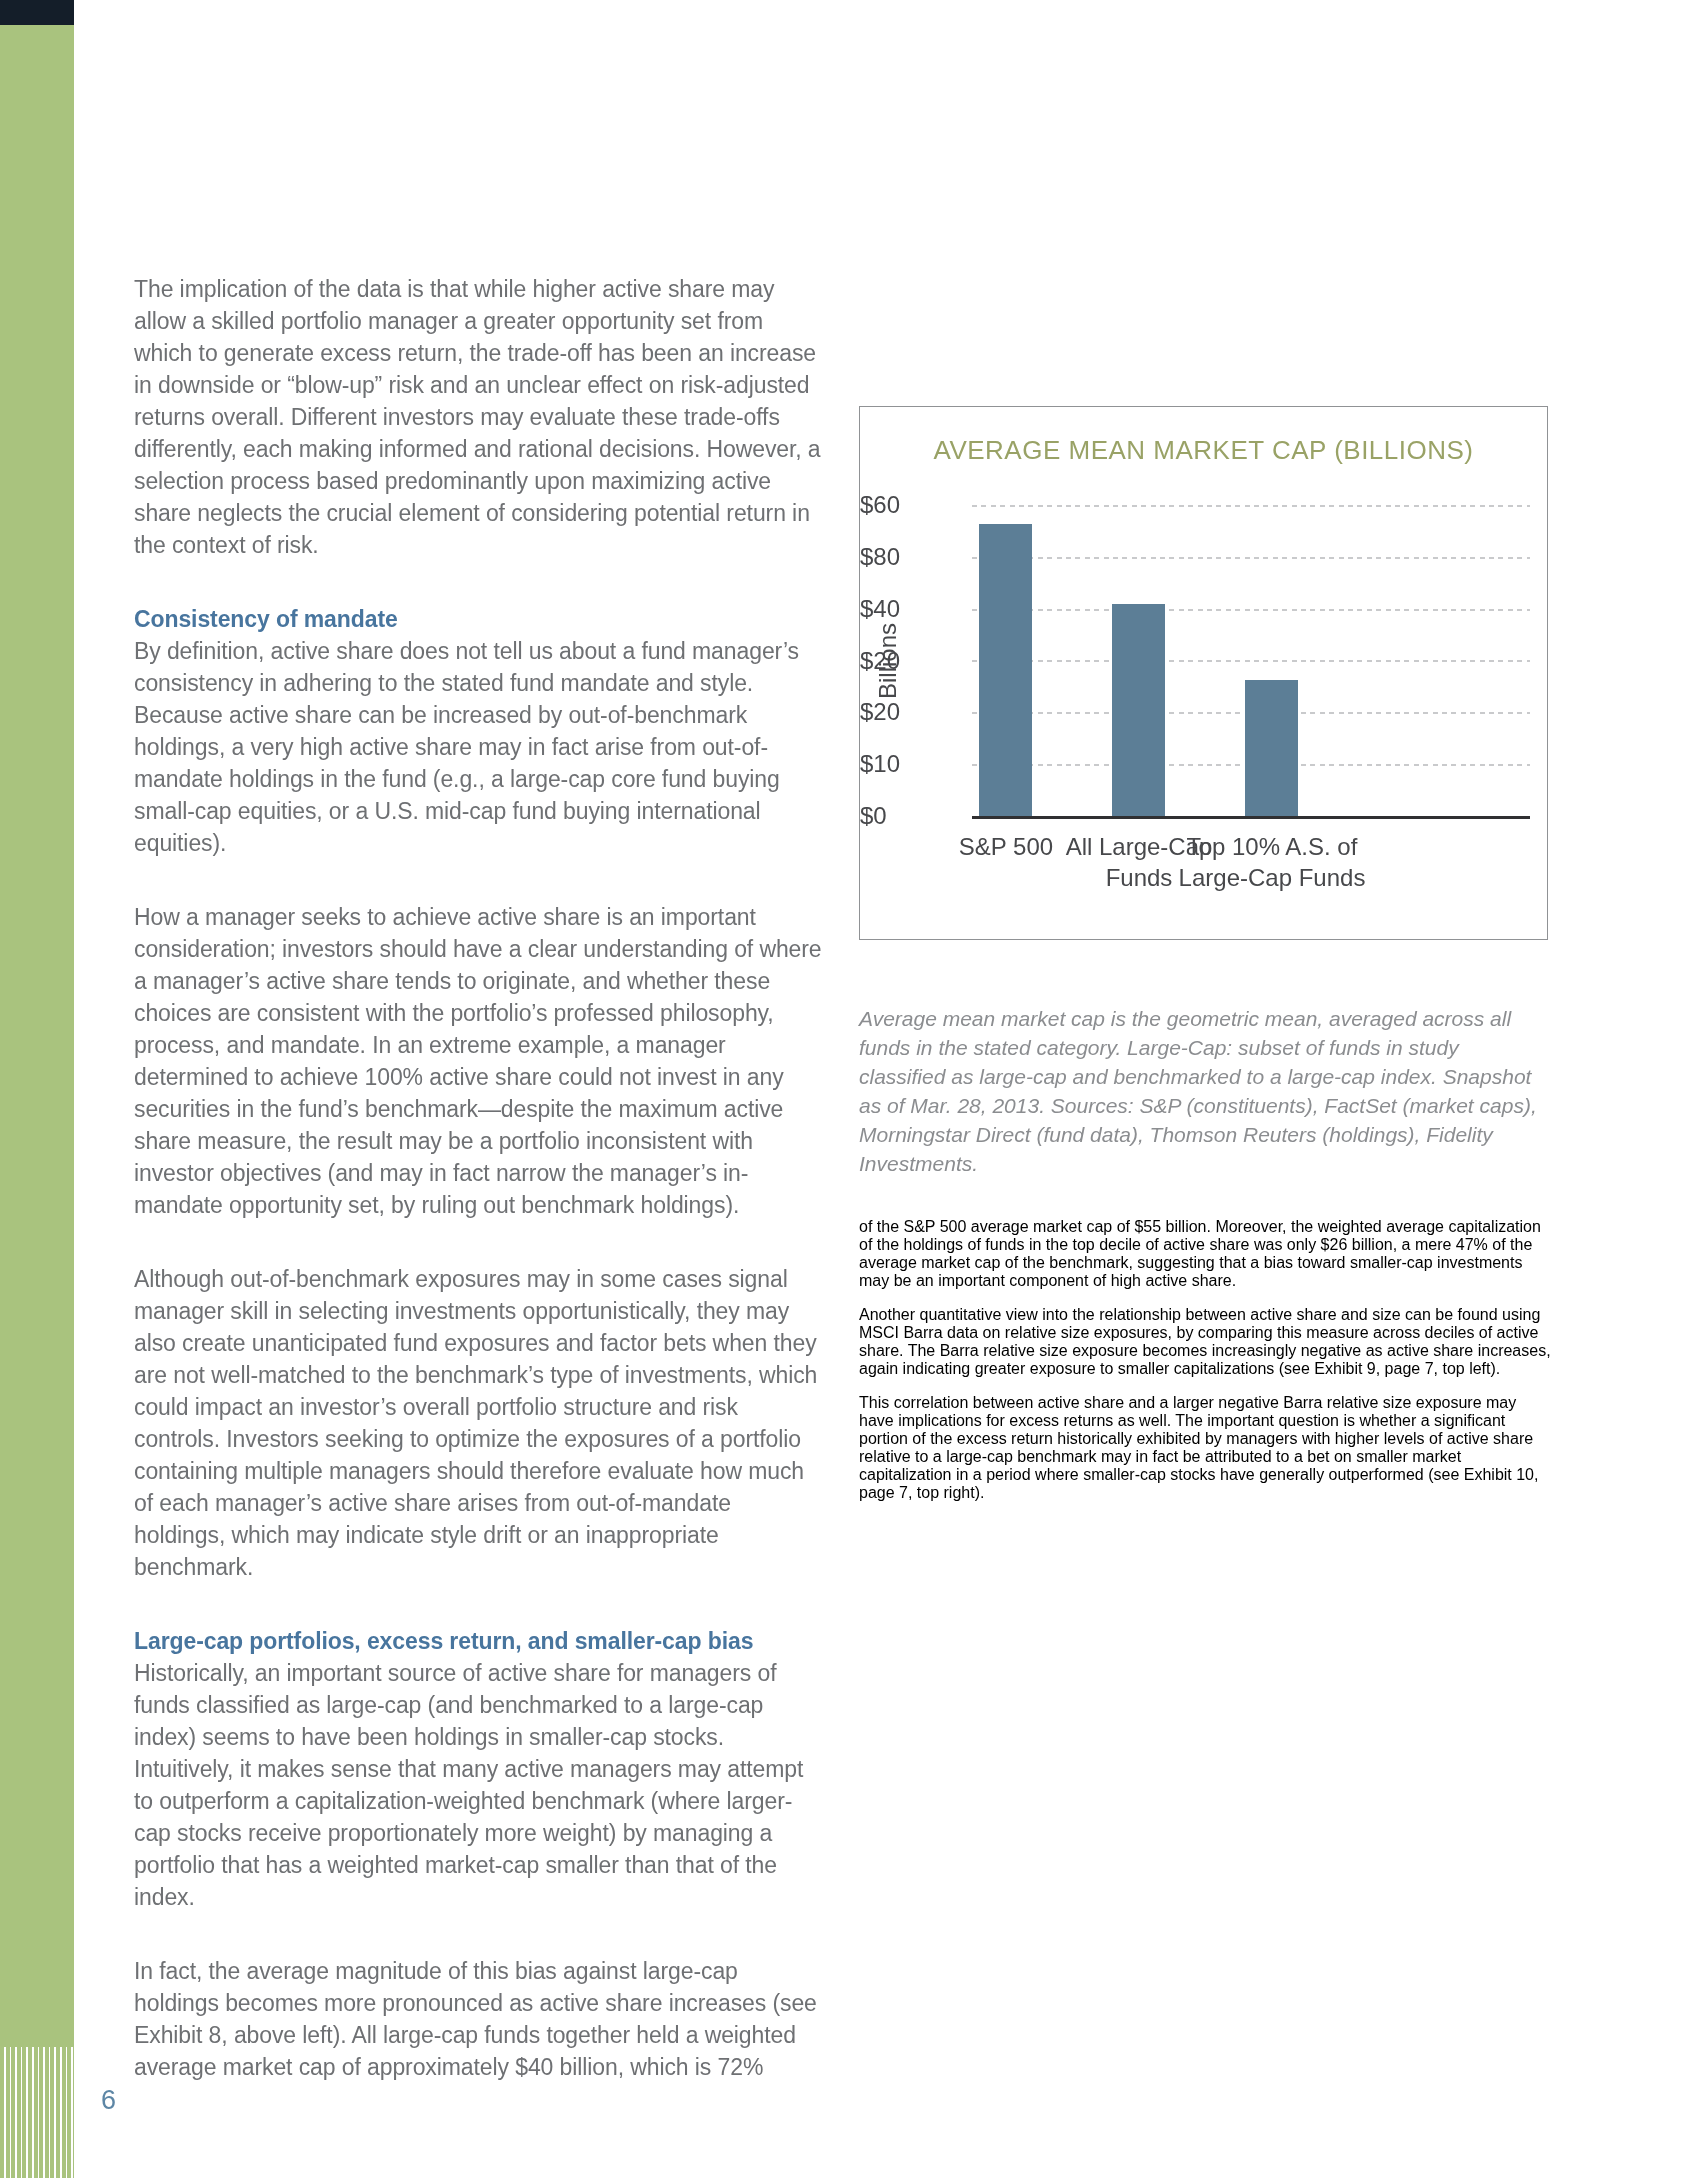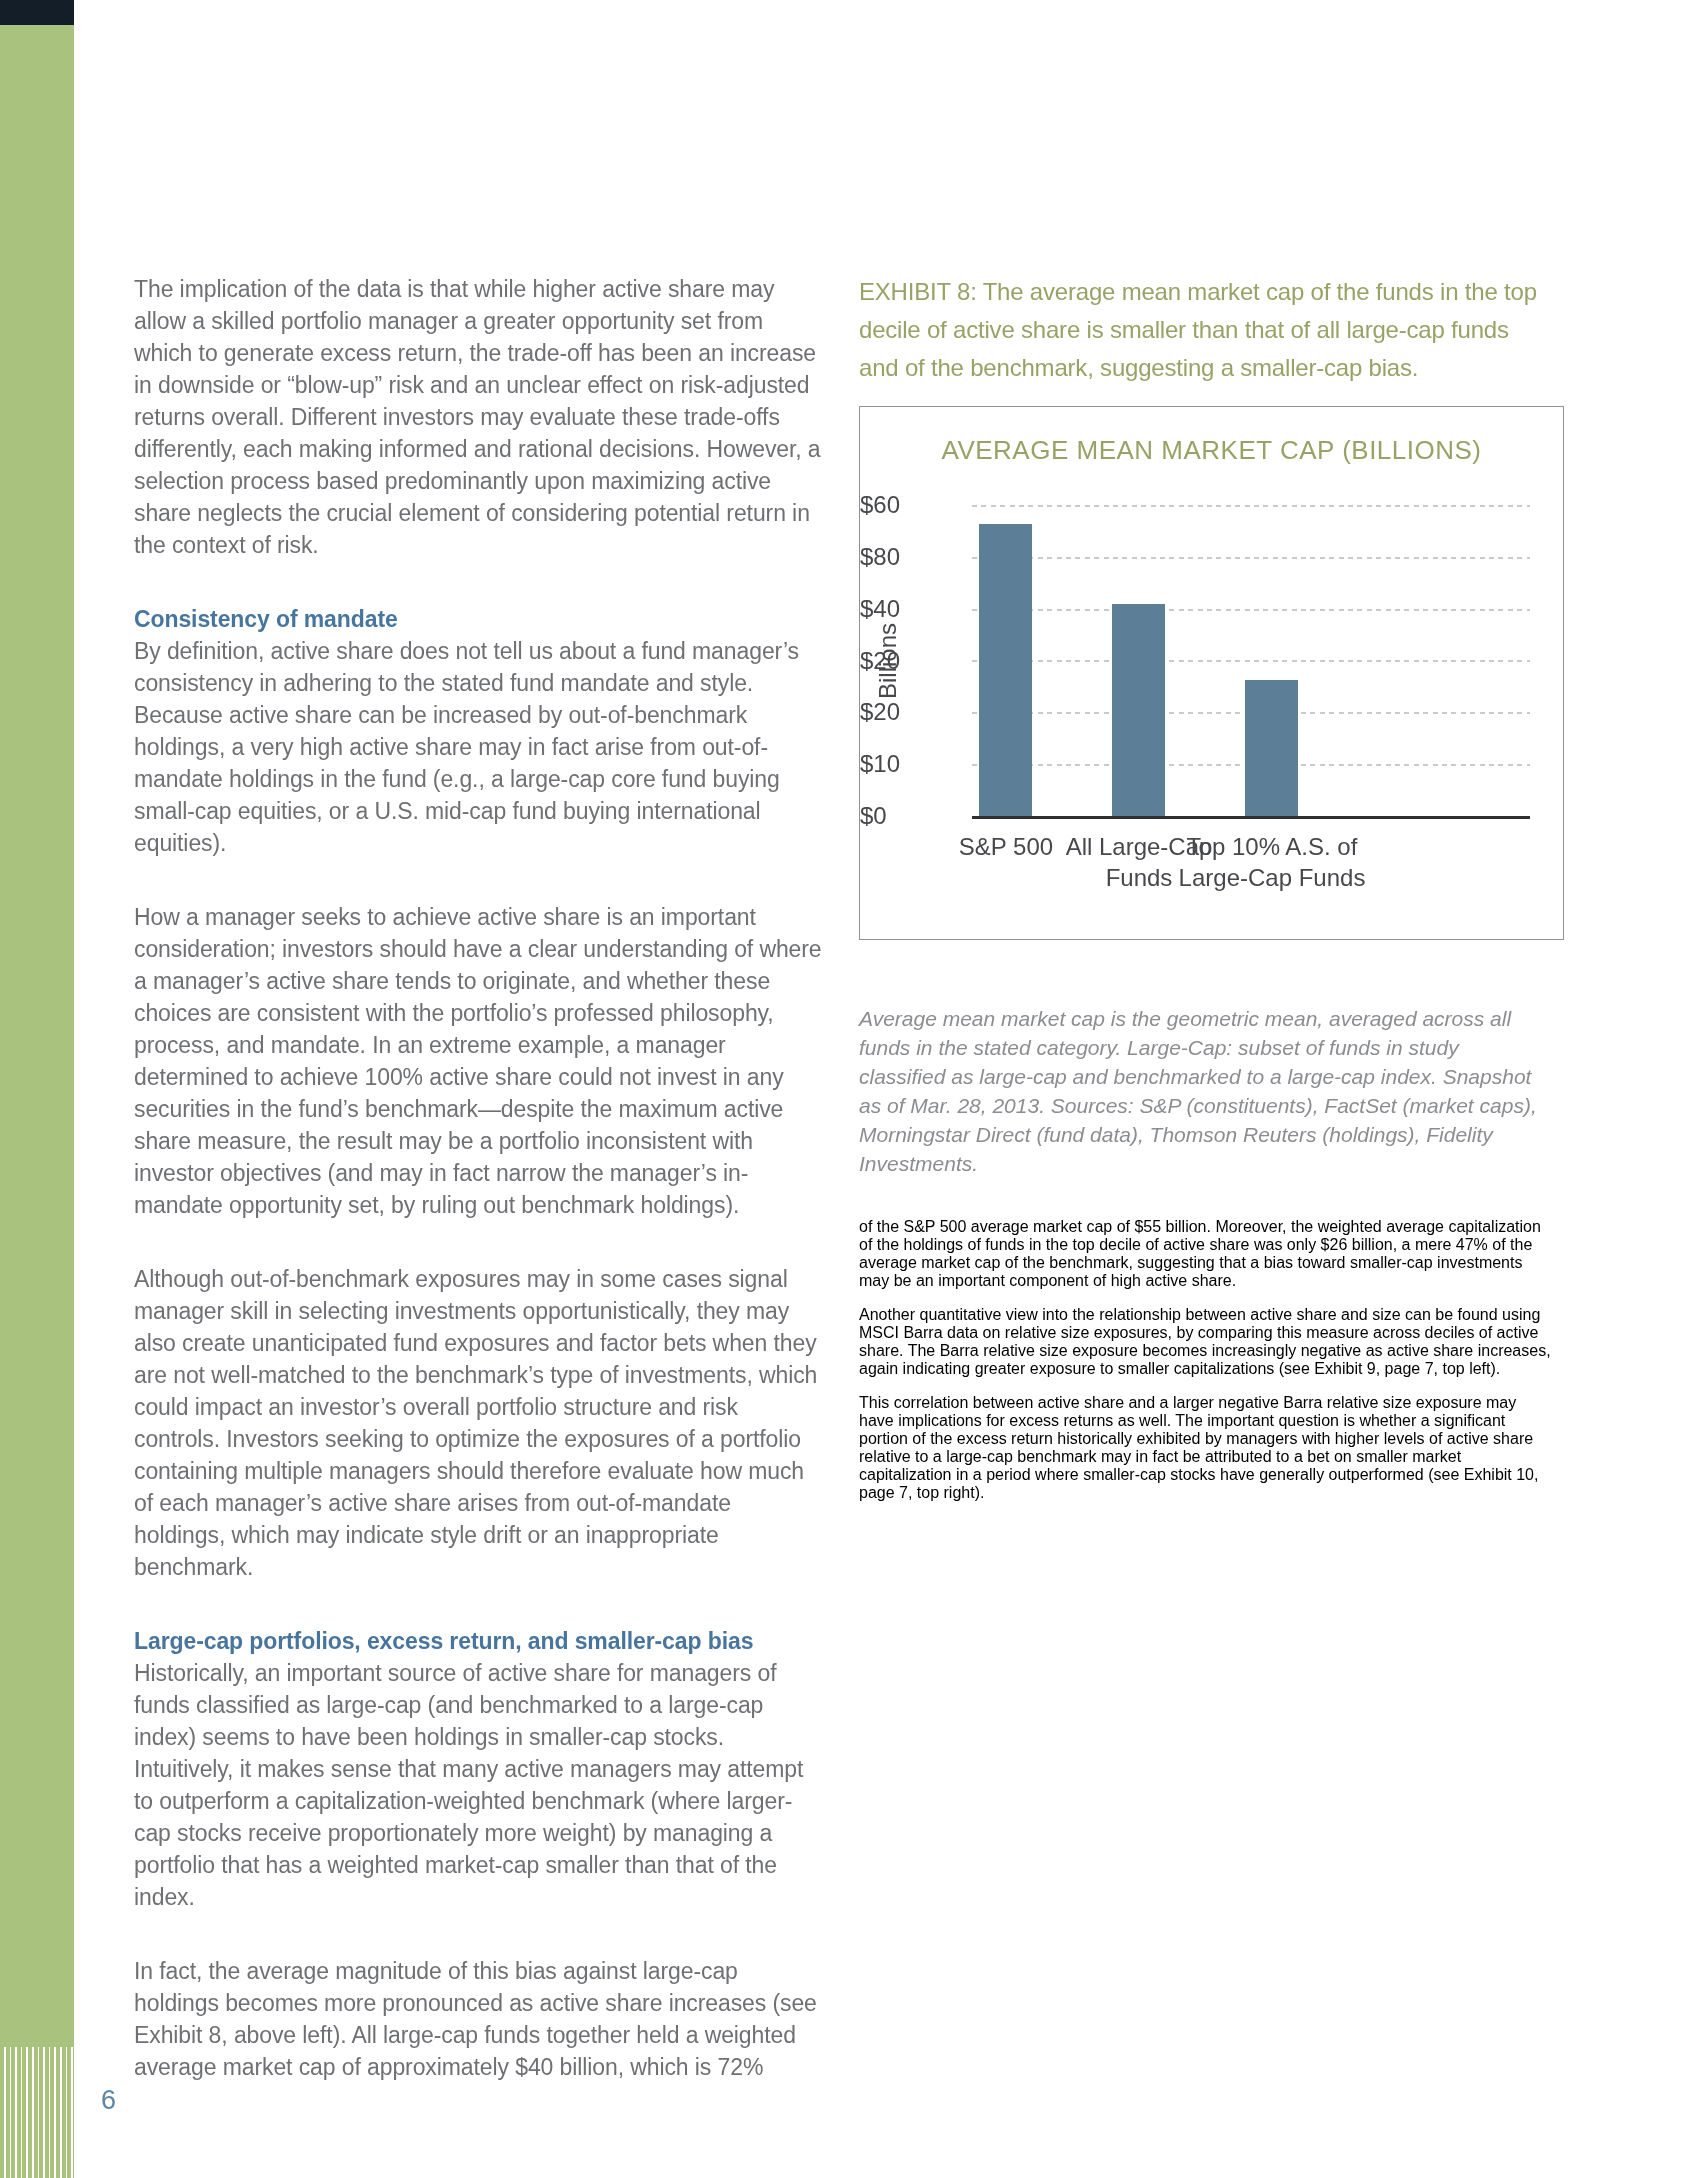--- a/index.html
+++ b/index.html
@@ -42,21 +42,21 @@
   }
   .col h3:first-child{margin-top:0;}
   
   .right-wrap{position:absolute;left:859px;top:0;width:693px;height:2178px;}
   .exhibit-caption{
     position:absolute;left:0;top:273px;width:693px;
     font-size:24px;line-height:38px;color:var(--olive);letter-spacing:-0.2px;
   }
   .chart-frame{
     position:absolute;left:0;top:406px;width:687px;height:532px;
-    border:1.5px solid #909295;background:#ffffff;padding-left:16px;
+    border:1.5px solid #909295;background:#ffffff;
   }
   .chart-title{
     position:absolute;left:0;top:28px;width:100%;
     text-align:center;font-size:26px;letter-spacing:0.5px;
     color:var(--olive);
   }
   .gridline{position:absolute;height:2px;background:repeating-linear-gradient(to right,#c9cacc 0 5px,transparent 5px 9.4px);}
   .ytick{position:absolute;left:0;width:102px;text-align:left;font-size:24px;color:var(--chart-text);}
   .yaxis-title{
     position:absolute;font-size:24px;color:var(--chart-text);
@@ -88,21 +88,20 @@
       <h3>Consistency of mandate</h3>
       <p>By definition, active share does not tell us about a fund manager’s consistency in adhering to the stated fund mandate and style. Because active share can be increased by out-of-benchmark holdings, a very high active share may in fact arise from out-of-mandate holdings in the fund (e.g., a large-cap core fund buying small-cap equities, or a U.S. mid-cap fund buying international equities).</p>
       <p>How a manager seeks to achieve active share is an important consideration; investors should have a clear understanding of where a manager’s active share tends to originate, and whether these choices are consistent with the portfolio’s professed philosophy, process, and mandate. In an extreme example, a manager determined to achieve 100% active share could not invest in any securities in the fund’s benchmark—despite the maximum active share measure, the result may be a portfolio inconsistent with investor objectives (and may in fact narrow the manager’s in-mandate opportunity set, by ruling out benchmark holdings).</p>
       <p>Although out-of-benchmark exposures may in some cases signal manager skill in selecting investments opportunistically, they may also create unanticipated fund exposures and factor bets when they are not well-matched to the benchmark’s type of investments, which could impact an investor’s overall portfolio structure and risk controls. Investors seeking to optimize the exposures of a portfolio containing multiple managers should therefore evaluate how much of each manager’s active share arises from out-of-mandate holdings, which may indicate style drift or an inappropriate benchmark.</p>
       <h3>Large-cap portfolios, excess return, and smaller-cap bias</h3>
       <p>Historically, an important source of active share for managers of funds classified as large-cap (and benchmarked to a large-cap index) seems to have been holdings in smaller-cap stocks. Intuitively, it makes sense that many active managers may attempt to outperform a capitalization-weighted benchmark (where larger-cap stocks receive proportionately more weight) by managing a portfolio that has a weighted market-cap smaller than that of the index.</p>
       <p>In fact, the average magnitude of this bias against large-cap holdings becomes more pronounced as active share increases (see Exhibit 8, above left). All large-cap funds together held a weighted average market cap of approximately $40 billion, which is 72%</p>
     </div>
 
   <div class="right-wrap">
-    <div class="exhibit-caption">EXHIBIT 8: The average mean market cap of the funds in the top decile of active share is smaller than that of all large-cap funds and of the benchmark, suggesting a smaller-cap bias.</div>
 
     <div class="chart-frame" id="chart-frame">
       <div class="chart-title">AVERAGE MEAN MARKET CAP (BILLIONS)</div>
       <div id="chart-plot">
           <div class="ytick" style="top: 395px;">$0</div>
           <div class="gridline" style="left: 112px; top: 357px; width: 558px;"></div>
           <div class="ytick" style="top: 343px;">$10</div>
           <div class="gridline" style="left: 112px; top: 305px; width: 558px;"></div>
           <div class="ytick" style="top: 291px;">$20</div>
           <div class="gridline" style="left: 112px; top: 253px; width: 558px;"></div>

